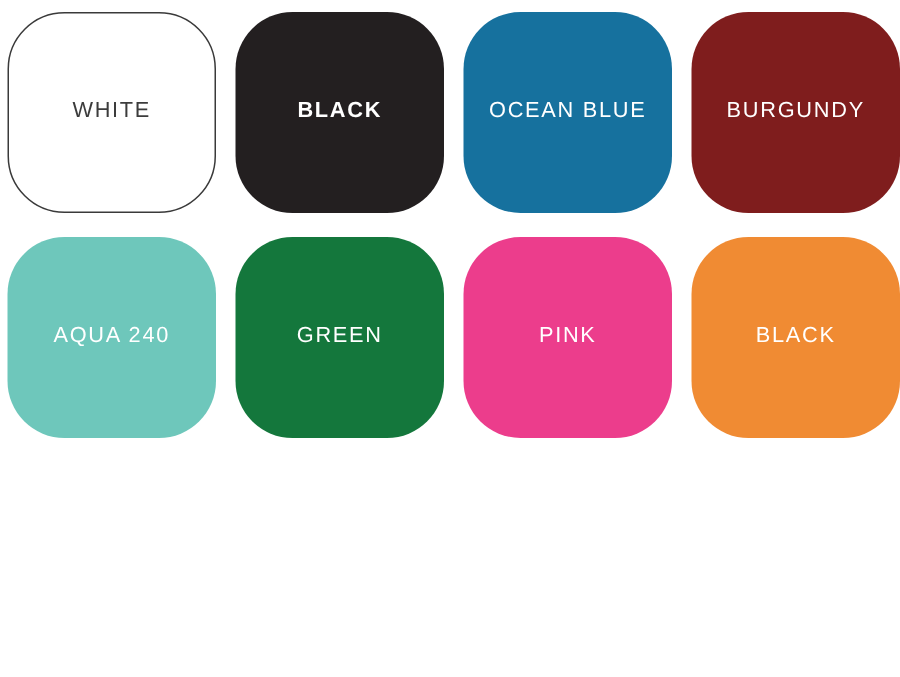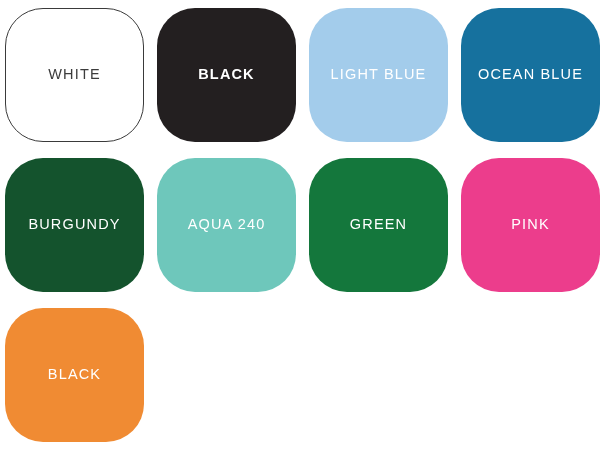--- a/index.html
+++ b/index.html
@@ -72,27 +72,24 @@
 <body style="background: rgb(255, 255, 255);">
 
 <div class="palette">
   <div class="swatch-grid">
       <div class="swatch is-outlined" style="background: rgb(255, 255, 255);">
         <span class="swatch-label" style="color: rgb(60, 60, 60);">WHITE</span>
       </div>
       <div class="swatch" style="background: rgb(35, 31, 32);">
         <span class="swatch-label" style="color: rgb(255, 255, 255); font-weight: bold;">BLACK</span>
       </div>
-      <div class="swatch" style="background: rgb(163, 204, 235);">
-        <span class="swatch-label" style="color: rgb(255, 255, 255);">LIGHT BLUE</span>
-      </div>
       <div class="swatch" style="background: rgb(22, 113, 158);">
         <span class="swatch-label" style="color: rgb(255, 255, 255);">OCEAN BLUE</span>
       </div>
-      <div class="swatch" style="background: #14532d;">
+      <div class="swatch" style="background: #7f1d1d;">
         <span class="swatch-label" style="color: rgb(255, 255, 255);">BURGUNDY</span>
       </div>
       <div class="swatch" style="background: rgb(110, 199, 187);">
         <span class="swatch-label" style="color: rgb(255, 255, 255);">AQUA 240</span>
       </div>
       <div class="swatch" style="background: rgb(20, 119, 60);">
         <span class="swatch-label" style="color: rgb(255, 255, 255);">GREEN</span>
       </div>
       <div class="swatch" style="background: rgb(236, 61, 140);">
         <span class="swatch-label" style="color: rgb(255, 255, 255);">PINK</span>

